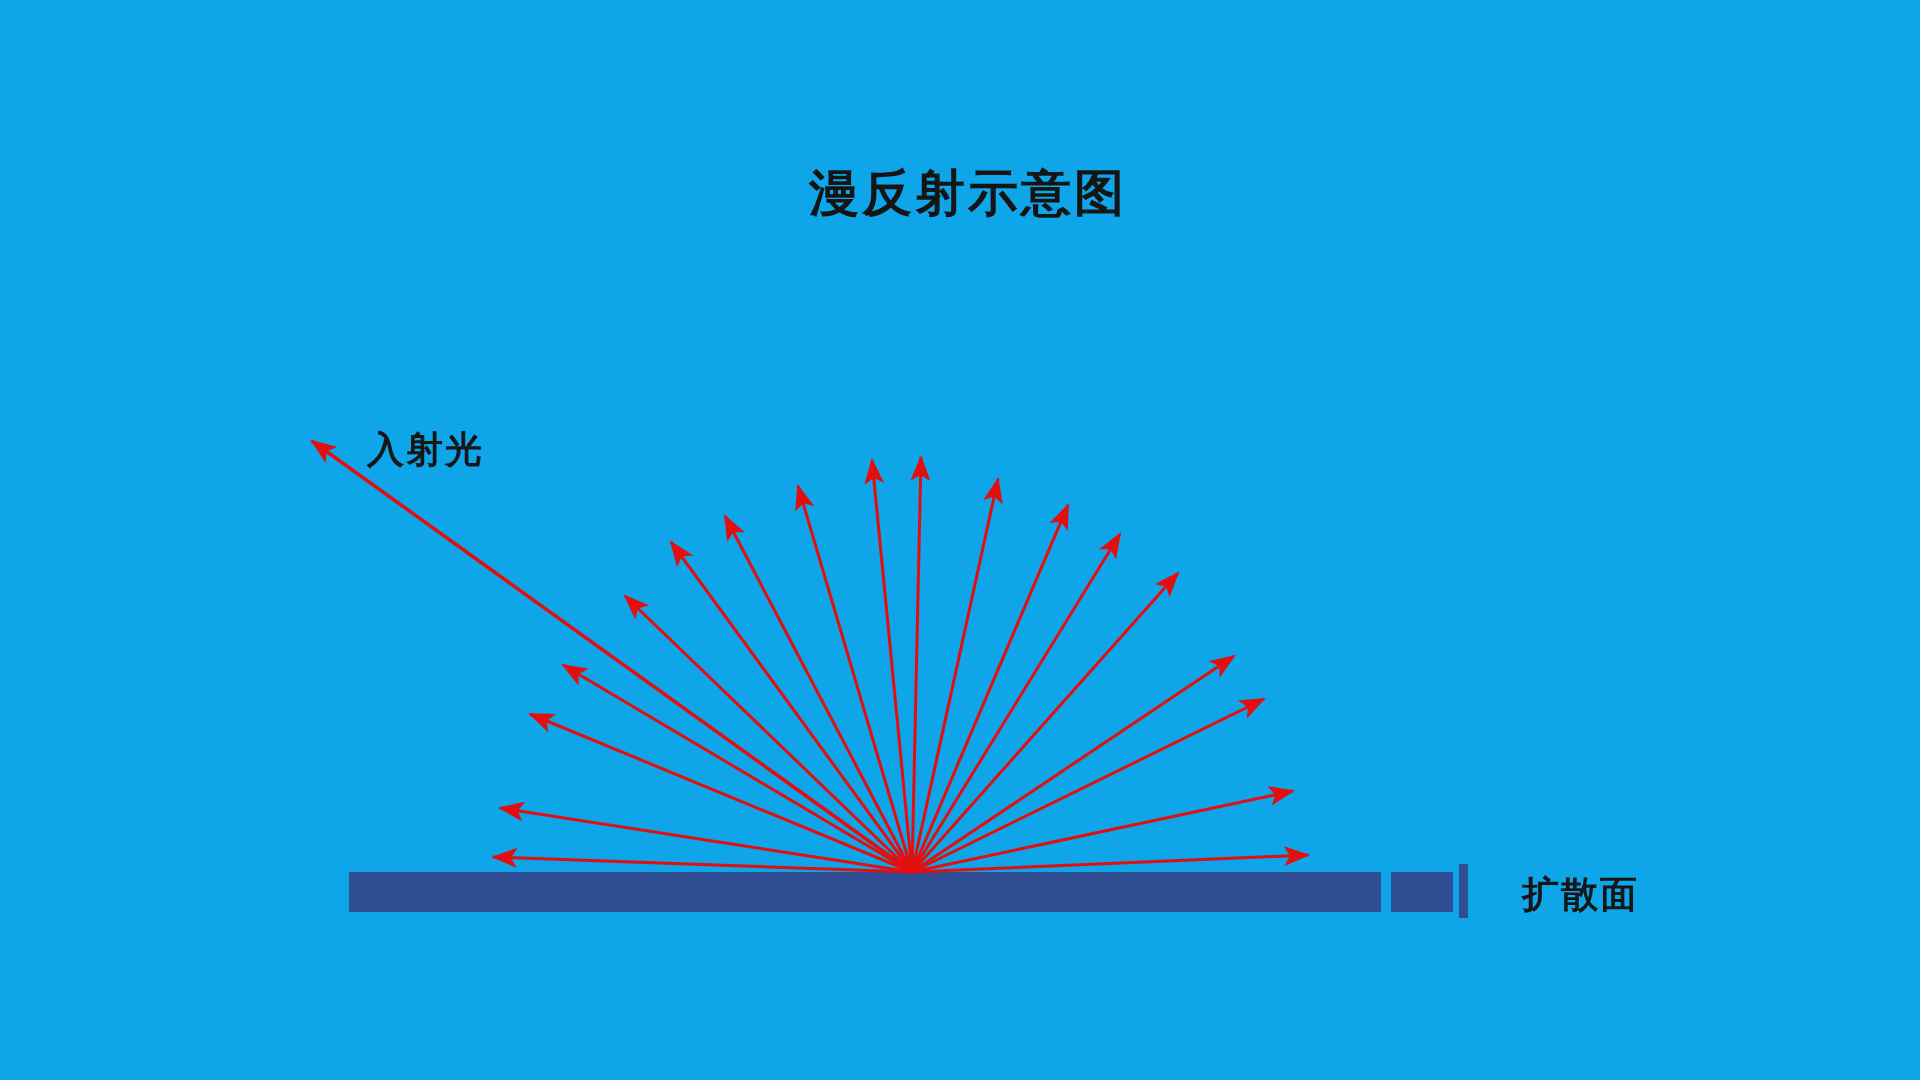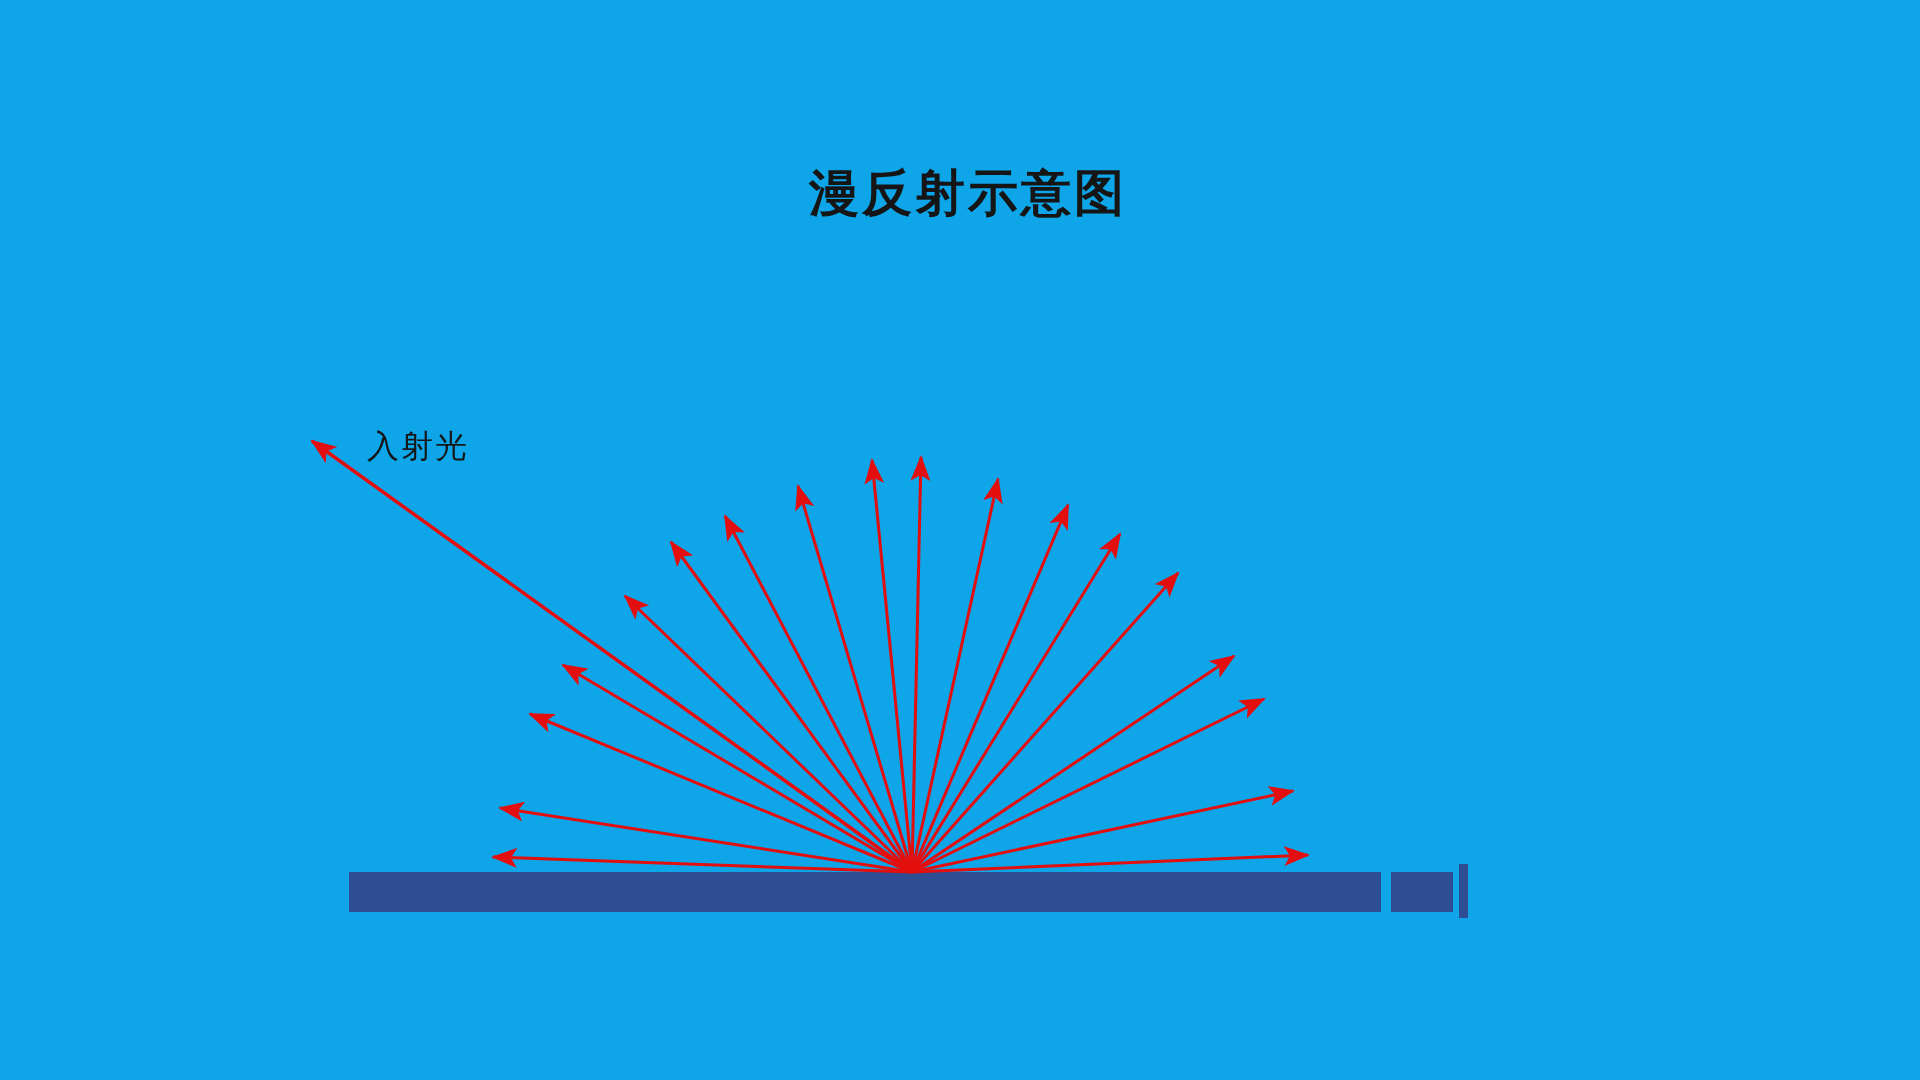--- a/index.html
+++ b/index.html
@@ -29,22 +29,22 @@
     right: 0;
     text-align: center;
     font-size: 50px;
     font-weight: 600;
     letter-spacing: 3px;
     color: #151515;
     transform: translateX(8px);
   }
   .label {
     position: absolute;
-    font-size: 32px;
-    font-weight: 400;
+    font-size: 37px;
+    font-weight: 700;
     color: #161616;
     letter-spacing: 2px;
     white-space: nowrap;
   }
   .label-incident { left: 367px; top: 425px; }
   .label-reflected { left: 1249px; top: 545px; }
   .label-surface { left: 1522px; top: 870px; }
 </style>
 </head>
 <body>
@@ -83,14 +83,15 @@
         <line x1="912" y1="872" x2="1264" y2="699" stroke="#e30f0f" stroke-width="3" marker-end="url(#arrow)"></line>
         <line x1="912" y1="872" x2="1293" y2="791" stroke="#e30f0f" stroke-width="3" marker-end="url(#arrow)"></line>
         <line x1="912" y1="872" x2="1308" y2="855" stroke="#e30f0f" stroke-width="3" marker-end="url(#arrow)"></line>
         <line x1="912" y1="872" x2="312" y2="441" stroke="#e30f0f" stroke-width="3.5" marker-end="url(#arrow)"></line>
       </g>
   </svg>
 
   <div class="label label-incident">入射光</div>
 
 
+  <div class="label label-surface">扩散面</div>
 
 </div>
 
 </body></html>

